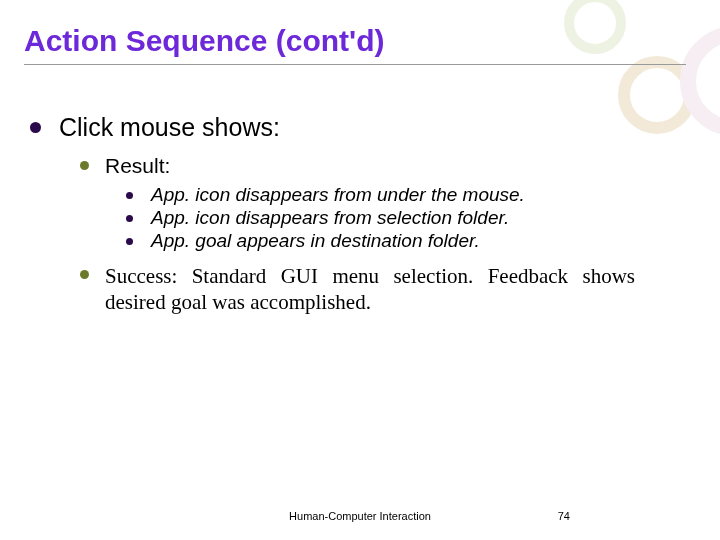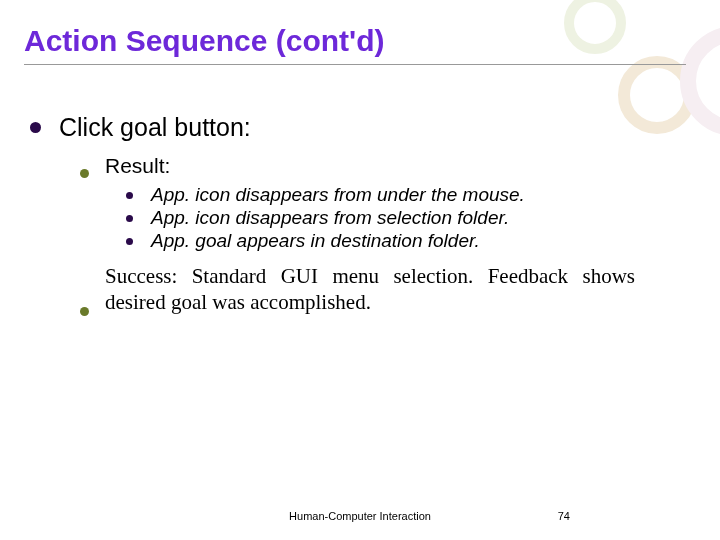--- a/index.html
+++ b/index.html
@@ -43,21 +43,21 @@
     border-radius: 50%;
     flex-shrink: 0;
   }
   .b1 { width: 11px; height: 11px; background: #2a0a4a; margin-top: 9px; margin-left: 6px; margin-right: 18px; }
   .b2 { width: 9px; height: 9px; background: #6a7a2a; margin-top: 7px; margin-left: 0; margin-right: 16px; }
   .b3 { width: 7px; height: 7px; background: #2a0a4a; margin-top: 8px; margin-left: 0; margin-right: 18px; }
   .t1 { font-size: 25px; color: #000; }
   .t2 { font-size: 21px; color: #000; }
   .t3 { font-size: 19px; color: #000; font-style: italic; }
   .lvl1 { margin-left: 0; }
-  .lvl2 { margin-left: 56px; margin-bottom: 6px; align-items: flex-end; }
+  .lvl2 { margin-left: 56px; margin-bottom: 6px; }
   .lvl3 { margin-left: 102px; margin-bottom: 1px; }
   .spacer1 { height: 4px; }
   .justify { text-align: justify; max-width: 530px; line-height: 1.25; font-family: Liberation Serif, serif; }
   .footer {
     position: absolute;
     bottom: 18px;
     left: 0;
     width: 720px;
     display: flex;
     justify-content: center;
@@ -74,21 +74,21 @@
 <div class="deco" style="width: 62px; height: 62px; top: -8px; left: 564px; border-color: rgb(238, 242, 226); border-width: 10px;"></div>
 <div class="deco" style="width: 78px; height: 78px; top: 56px; left: 618px; border-color: rgb(243, 233, 216); border-width: 12px;"></div>
 <div class="deco" style="width: 110px; height: 110px; top: 26px; left: 680px; border-color: rgb(246, 238, 242); border-width: 16px;"></div>
 
 <div class="slide">
 
   <div class="title">Action Sequence (cont'd)</div>
 
   <div class="row lvl1">
     <span class="bullet b1"></span>
-    <span class="t1">Click goal button:</span>
+    <span class="t1">Click mouse shows:</span>
   </div>
 
   <div class="spacer1"></div>
 
   <div class="row lvl2">
     <span class="bullet b2"></span>
     <span class="t2">Result:</span>
   </div>
 
   <div class="row lvl3">

